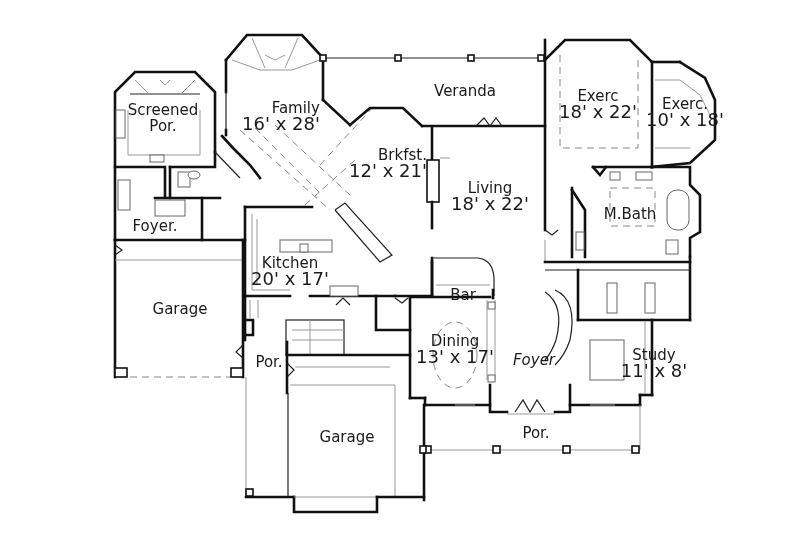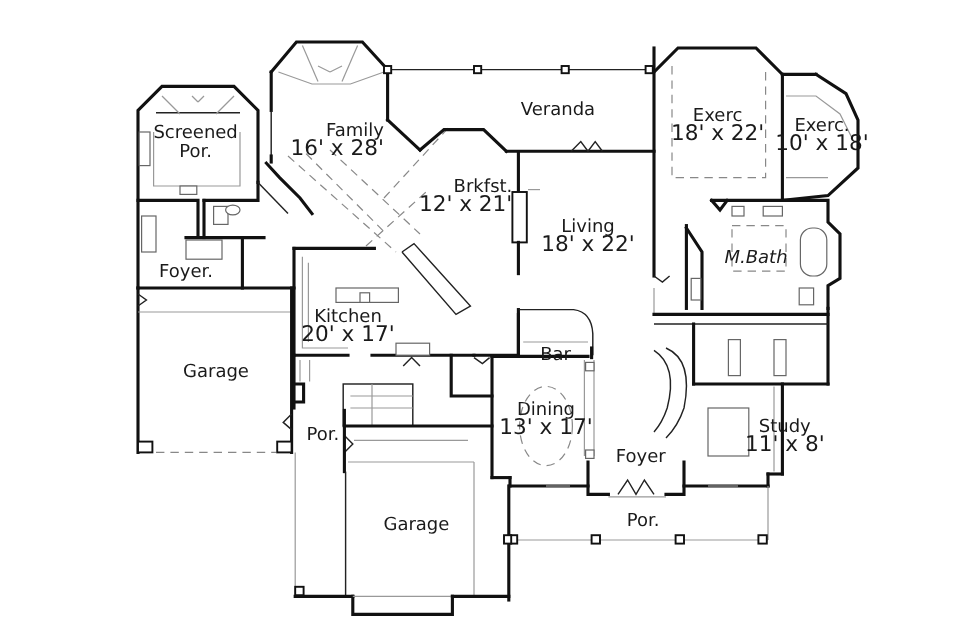--- a/index.html
+++ b/index.html
@@ -248,21 +248,21 @@
 <div class="label" style="left:388px; top:147px;text-align:right;">
   <span>Brkfst.</span>
   <span class="dim">12' x 21'</span>
 </div>
 
 <div class="label" style="left:490px; top:180px;">
   <span>Living</span>
   <span class="dim">18' x 22'</span>
 </div>
 
-<div class="label" style="left:630px; top:206px;font-style:italic;">
+<div class="label" style="left:630px; top:206px;">
   <span>M.Bath</span>
 </div>
 
 <div class="label" style="left:155px; top:218px;">
   <span>Foyer.</span>
 </div>
 
 <div class="label" style="left:290px; top:255px;">
   <span>Kitchen</span>
   <span class="dim">20' x 17'</span>
@@ -278,21 +278,21 @@
 
 <div class="label" style="left:455px; top:333px;">
   <span>Dining</span>
   <span class="dim">13' x 17'</span>
 </div>
 
 <div class="label" style="left:269px; top:354px;">
   <span>Por.</span>
 </div>
 
-<div class="label" style="left:534px; top:372px;">
+<div class="label" style="left:534px; top:352px;font-style:italic;">
   <span>Foyer</span>
 </div>
 
 <div class="label" style="left:606px; top:347px;margin-left:48px;">
   <span>Study</span>
   <span class="dim">11' x 8'</span>
 </div>
 
 <div class="label" style="left:347px; top:429px;">
   <span>Garage</span>

